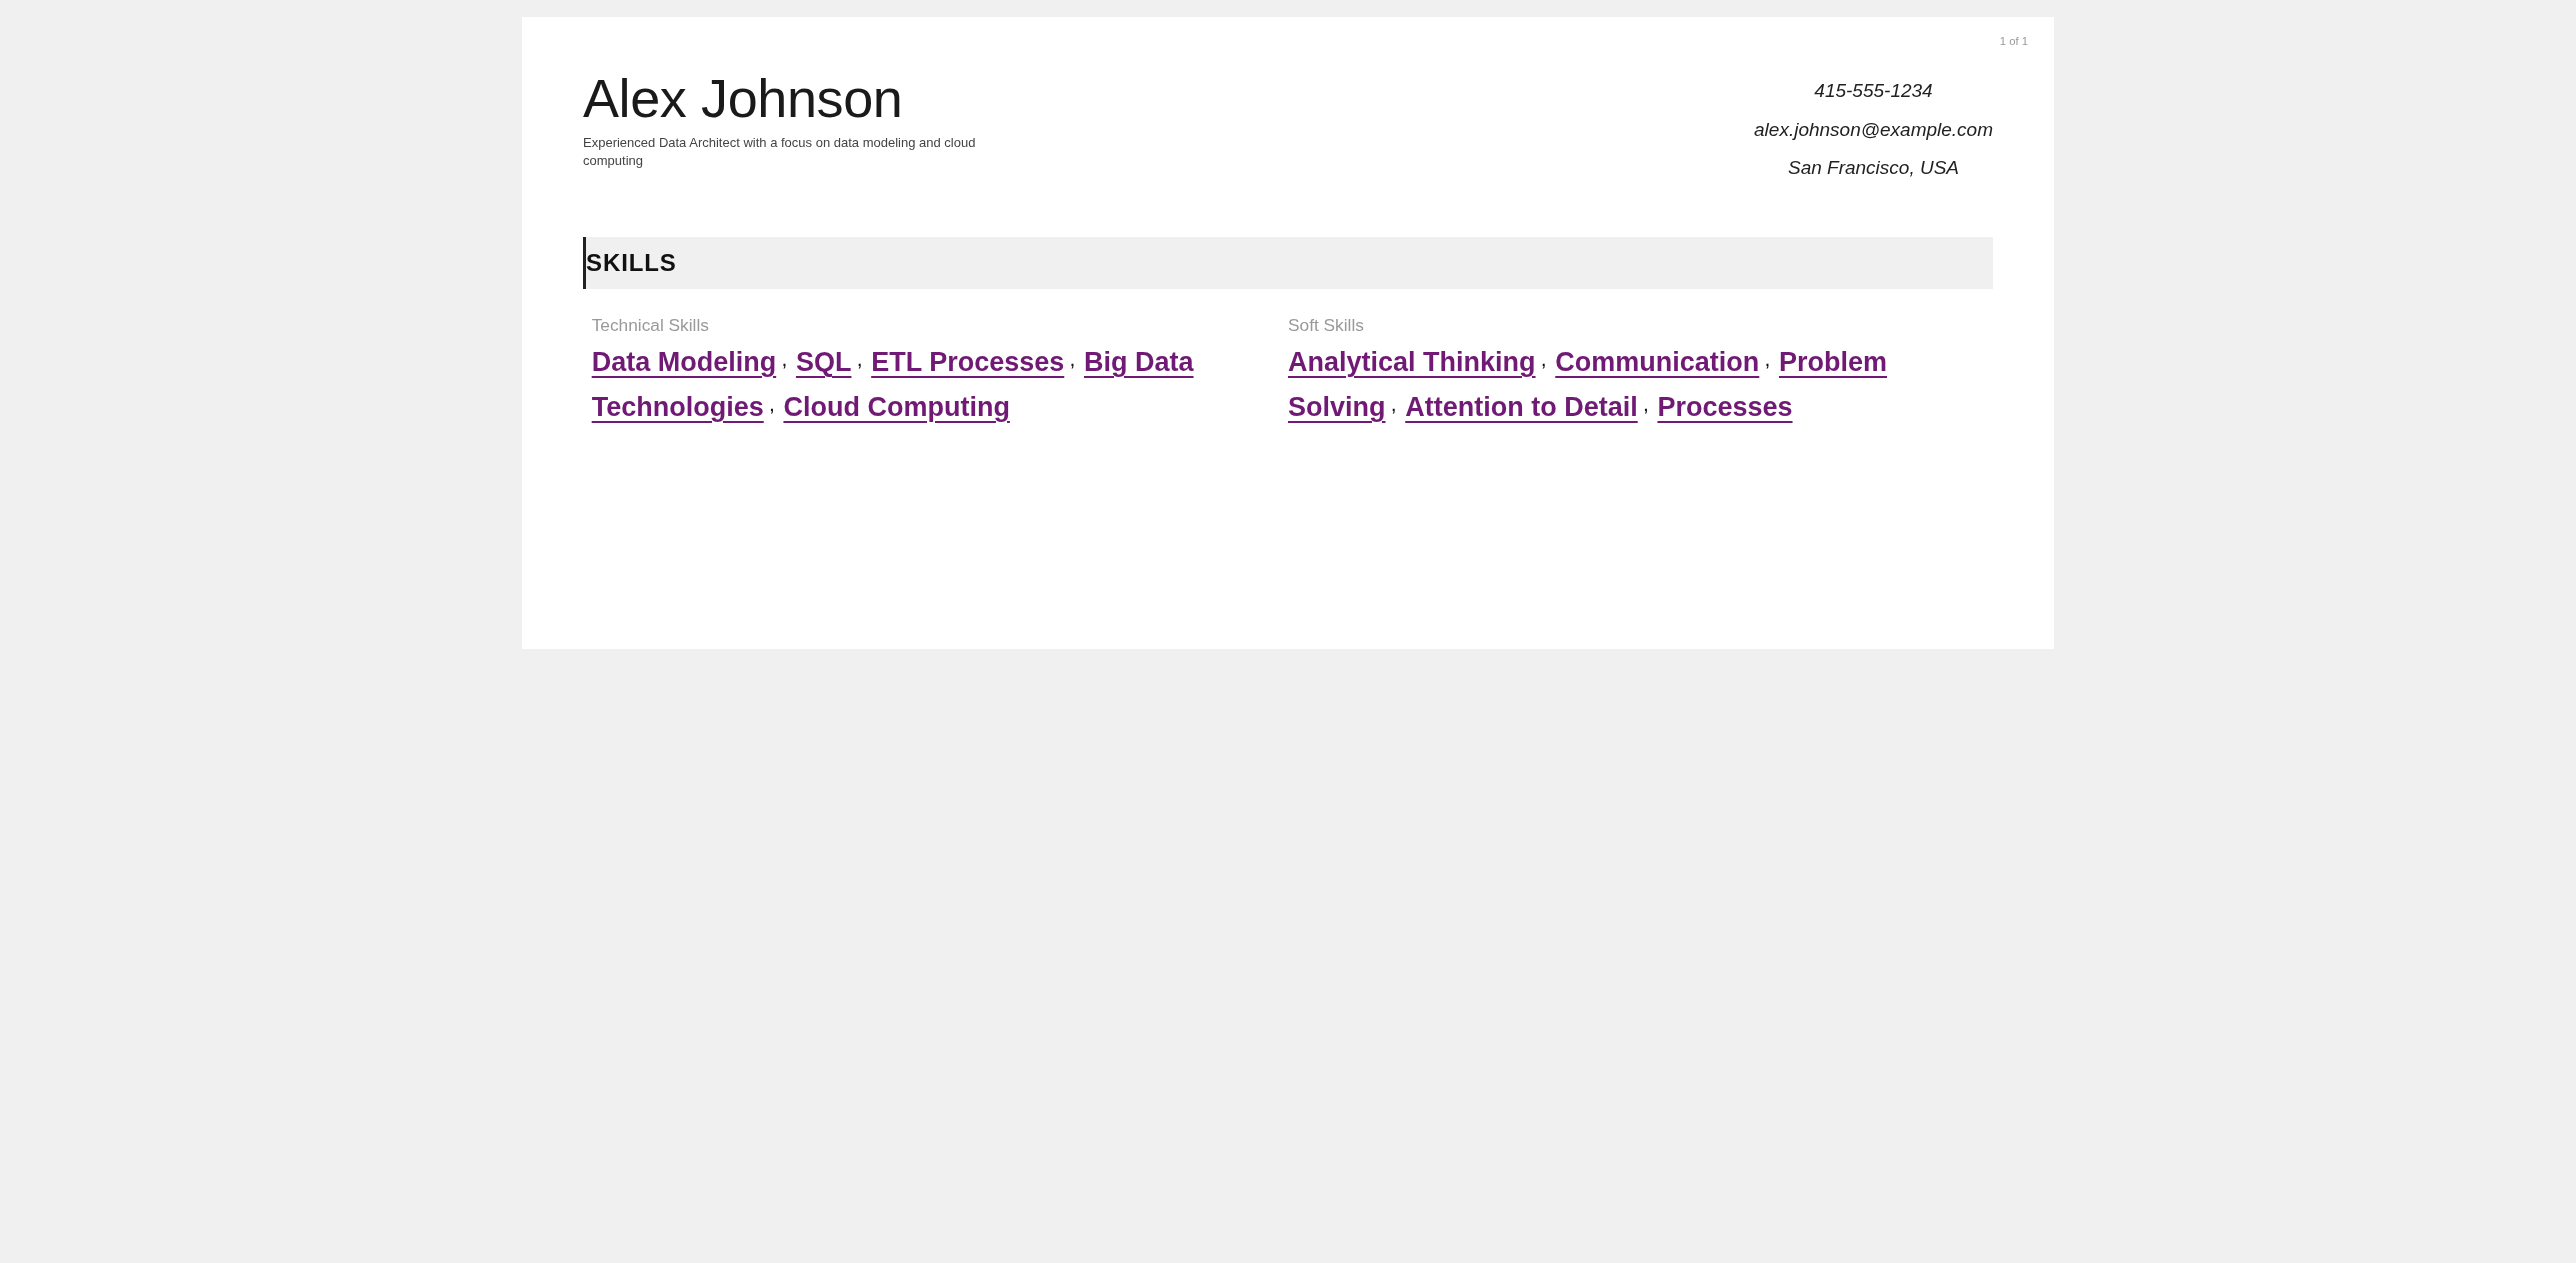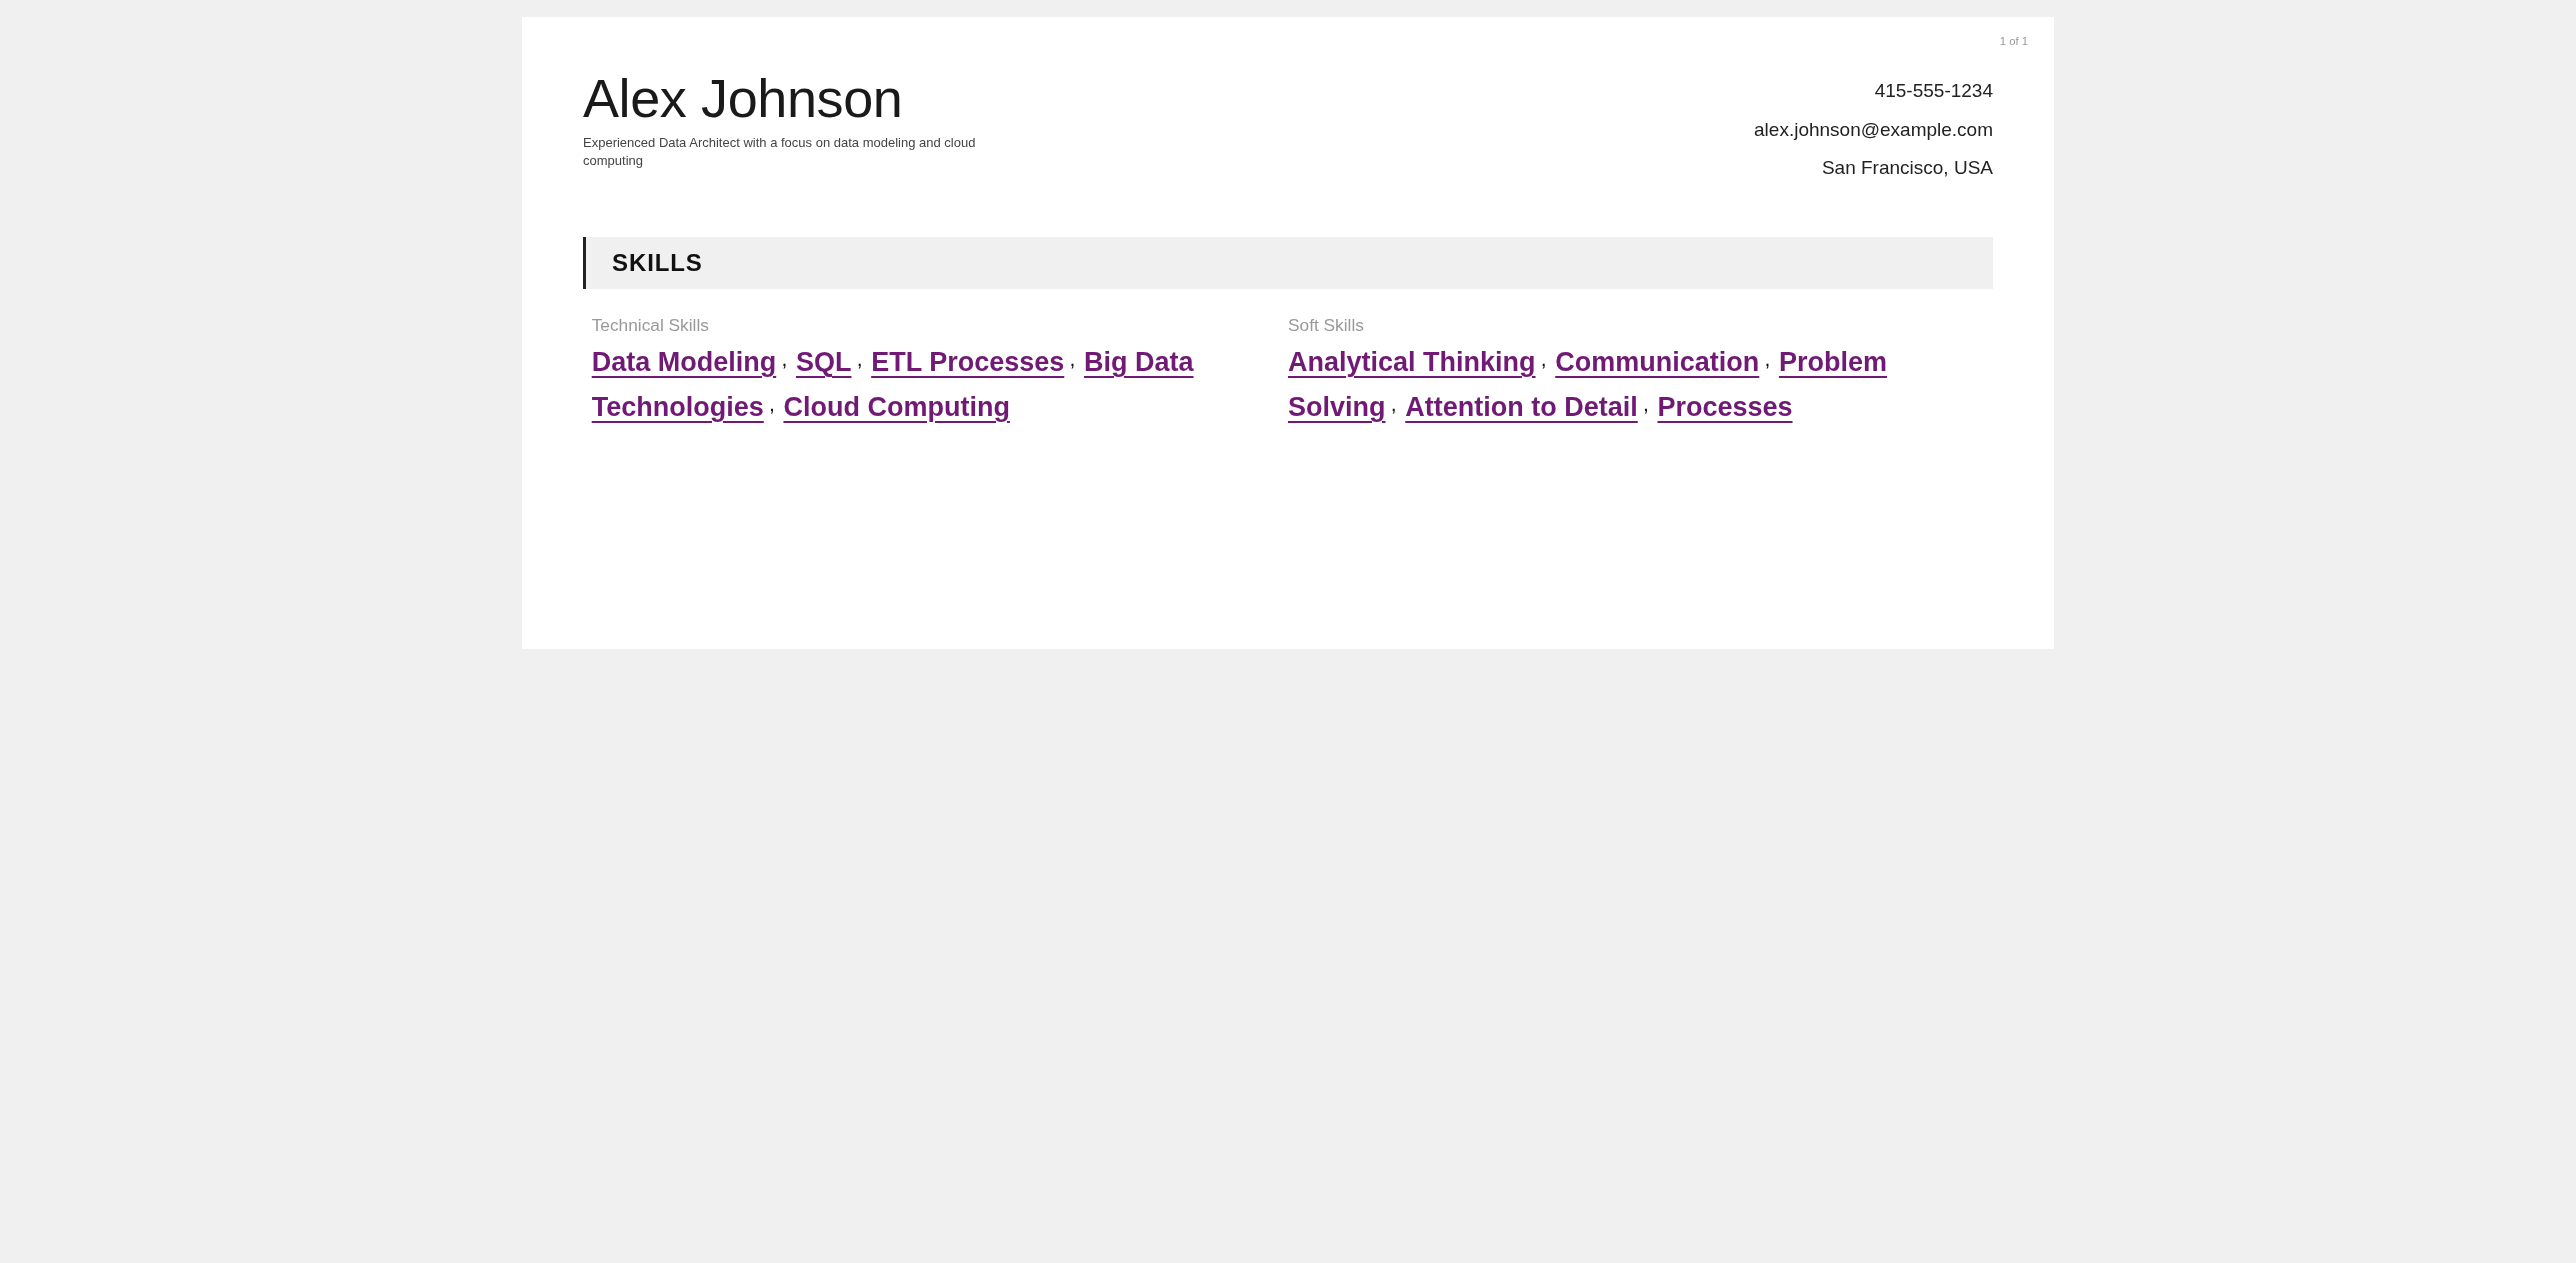--- a/index.html
+++ b/index.html
@@ -57,41 +57,42 @@
     }
 
     .tagline {
       font-size: 13px;
       color: #444444;
       line-height: 1.4;
       max-width: 450px;
     }
 
     .header-right {
-      text-align: right;
+      text-align: center;
       padding-top: 8.7px;
+      font-style: italic;
     }
 
     .contact-item {
       font-size: 19px;
       color: #222222;
       margin-bottom: 12px;
       line-height: 1.4;
     }
 
     
     .skills-section {
       margin-top: 17.3px;
     }
 
     .section-header {
       display: flex;
       align-items: center;
       background: #f0f0f0;
-      padding: 12px 26px;
+      padding: 12px 0;
       margin-bottom: 26px;
       border-left: 3.5px solid #222222;
     }
 
     .section-title {
       font-size: 24px;
       font-weight: 700;
       color: #111111;
       letter-spacing: 0.9px;
     }

